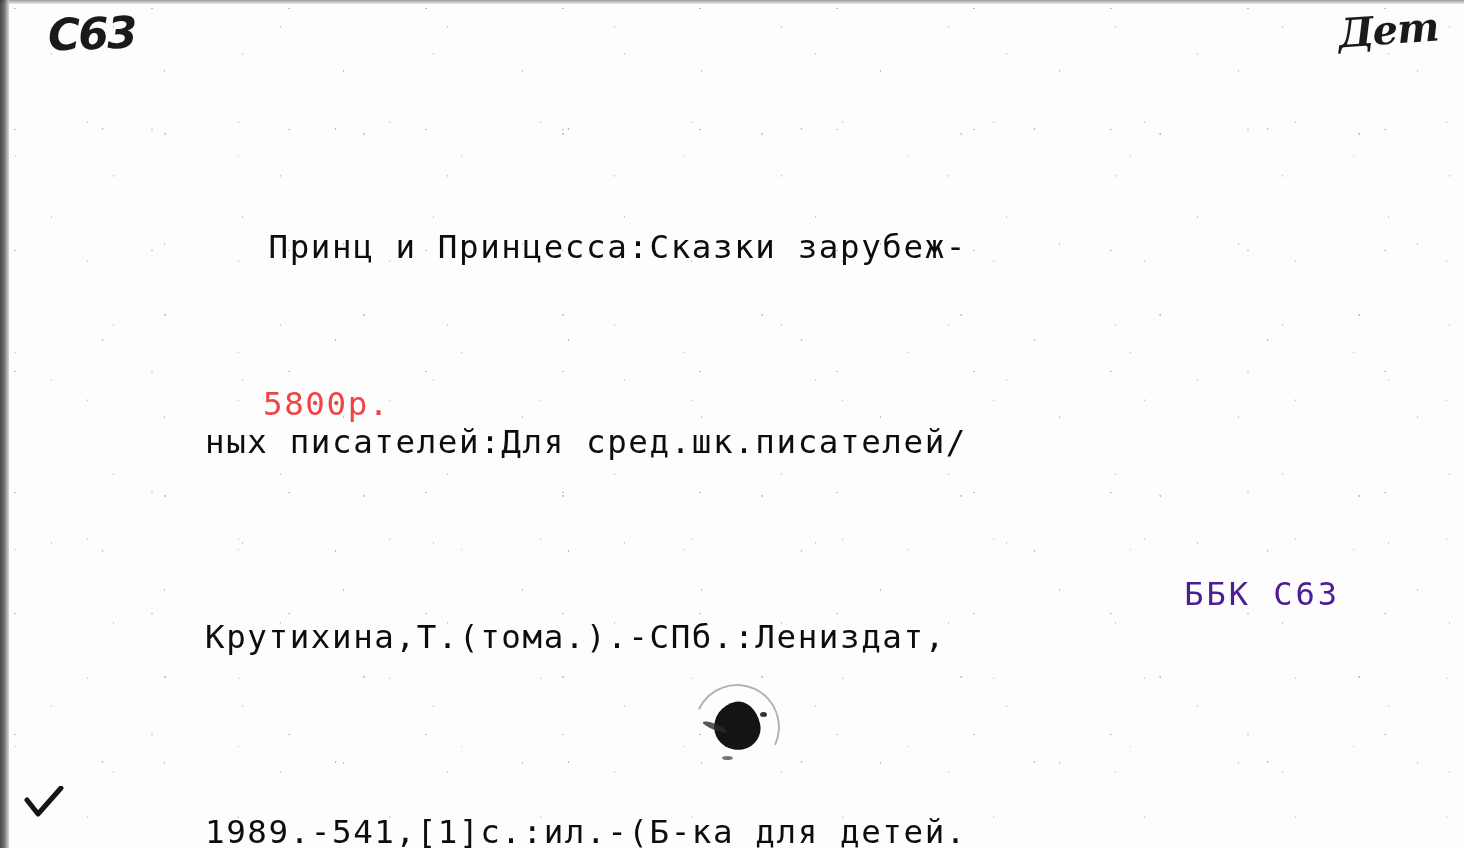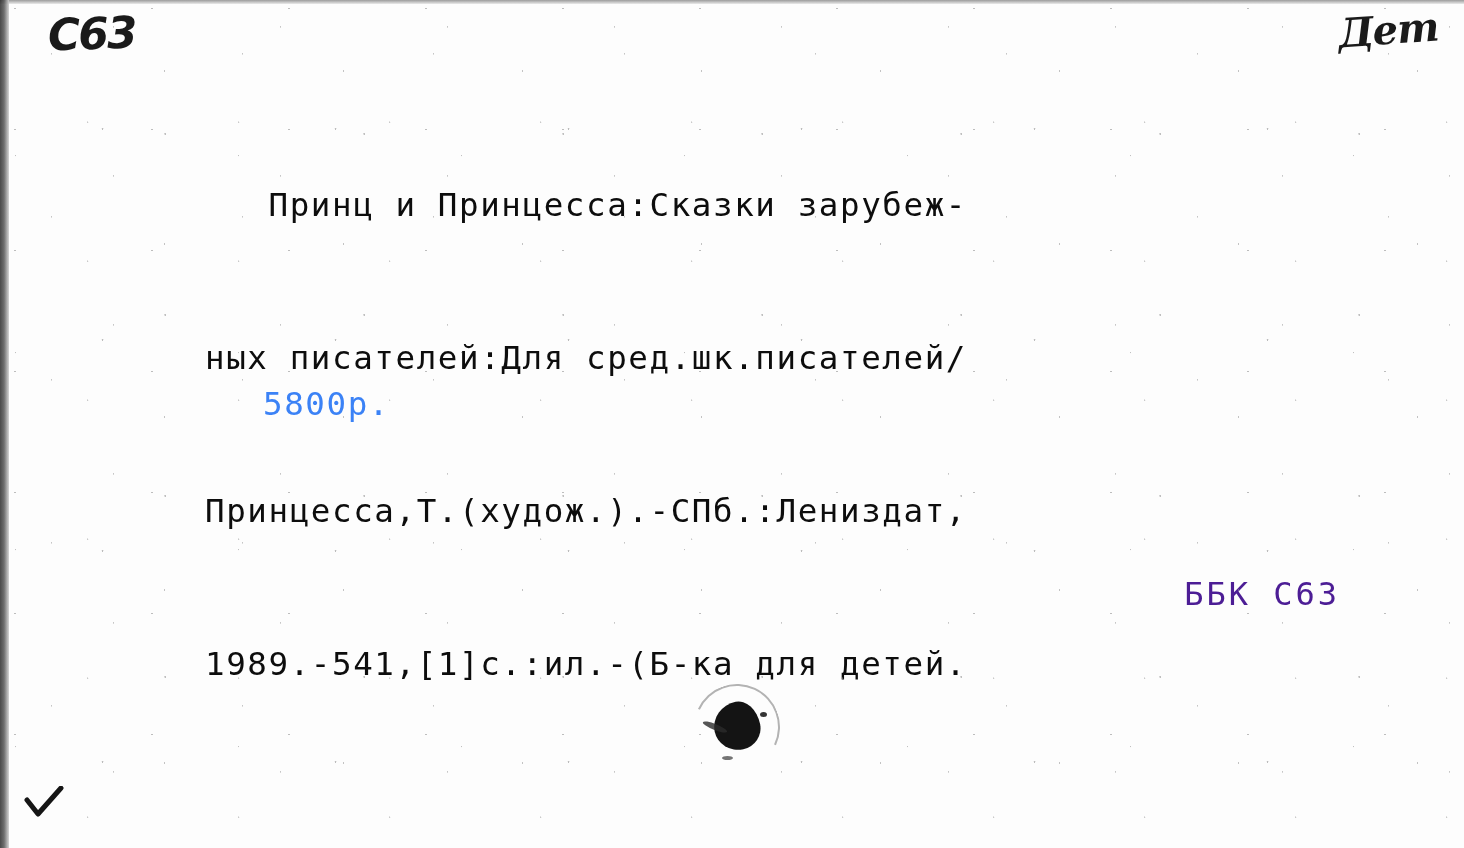--- a/index.html
+++ b/index.html
@@ -78,30 +78,30 @@
     position: absolute;
     left: 205px;
     top: 78px;
     width: 1180px;
     font-size: 32.5px;
     line-height: 51px;
     letter-spacing: 1.6px;
     white-space: pre;
     color: #0d0d0d;
   }
-  #record-block .line { display: block; }
+  #record-block .line { display: block; margin-top: 42px; }
 
   #price-line {
     position: absolute;
     left: 263px;
     top: 385px;
     font-size: 32.5px;
     letter-spacing: 1.6px;
     white-space: pre;
-    color: #3b82f6;
+    color: #ef4444;
   }
 
   #bbk-line {
     position: absolute;
     right: 124px;
     top: 575px;
     font-size: 32px;
     letter-spacing: 3px;
     white-space: pre;
     color: #4c1d95;
@@ -175,21 +175,21 @@
   <div id="top-edge"></div>
   <div id="left-edge"></div>
 
   <div class="handwritten" id="shelfmark-top-left">С63</div>
 
   <div class="handwritten" id="mark-top-right">Дет</div>
 
   <div id="record-block">
     <span class="line">   Принц и Принцесса:Сказки зарубеж-</span>
     <span class="line">ных писателей:Для сред.шк.писателей/</span>
-    <span class="line">Принцесса,Т.(худож.).-СПб.:Лениздат,</span>
+    <span class="line">Крутихина,Т.(тома.).-СПб.:Лениздат,</span>
     <span class="line">1989.-541,[1]с.:ил.-(Б-ка для детей.</span>
     
   </div>
 
   <div id="price-line">5800р.</div>
 
   <div id="bbk-line">ББК С63</div>
 
   <div id="ink-blot">
     <div class="arc"></div>

